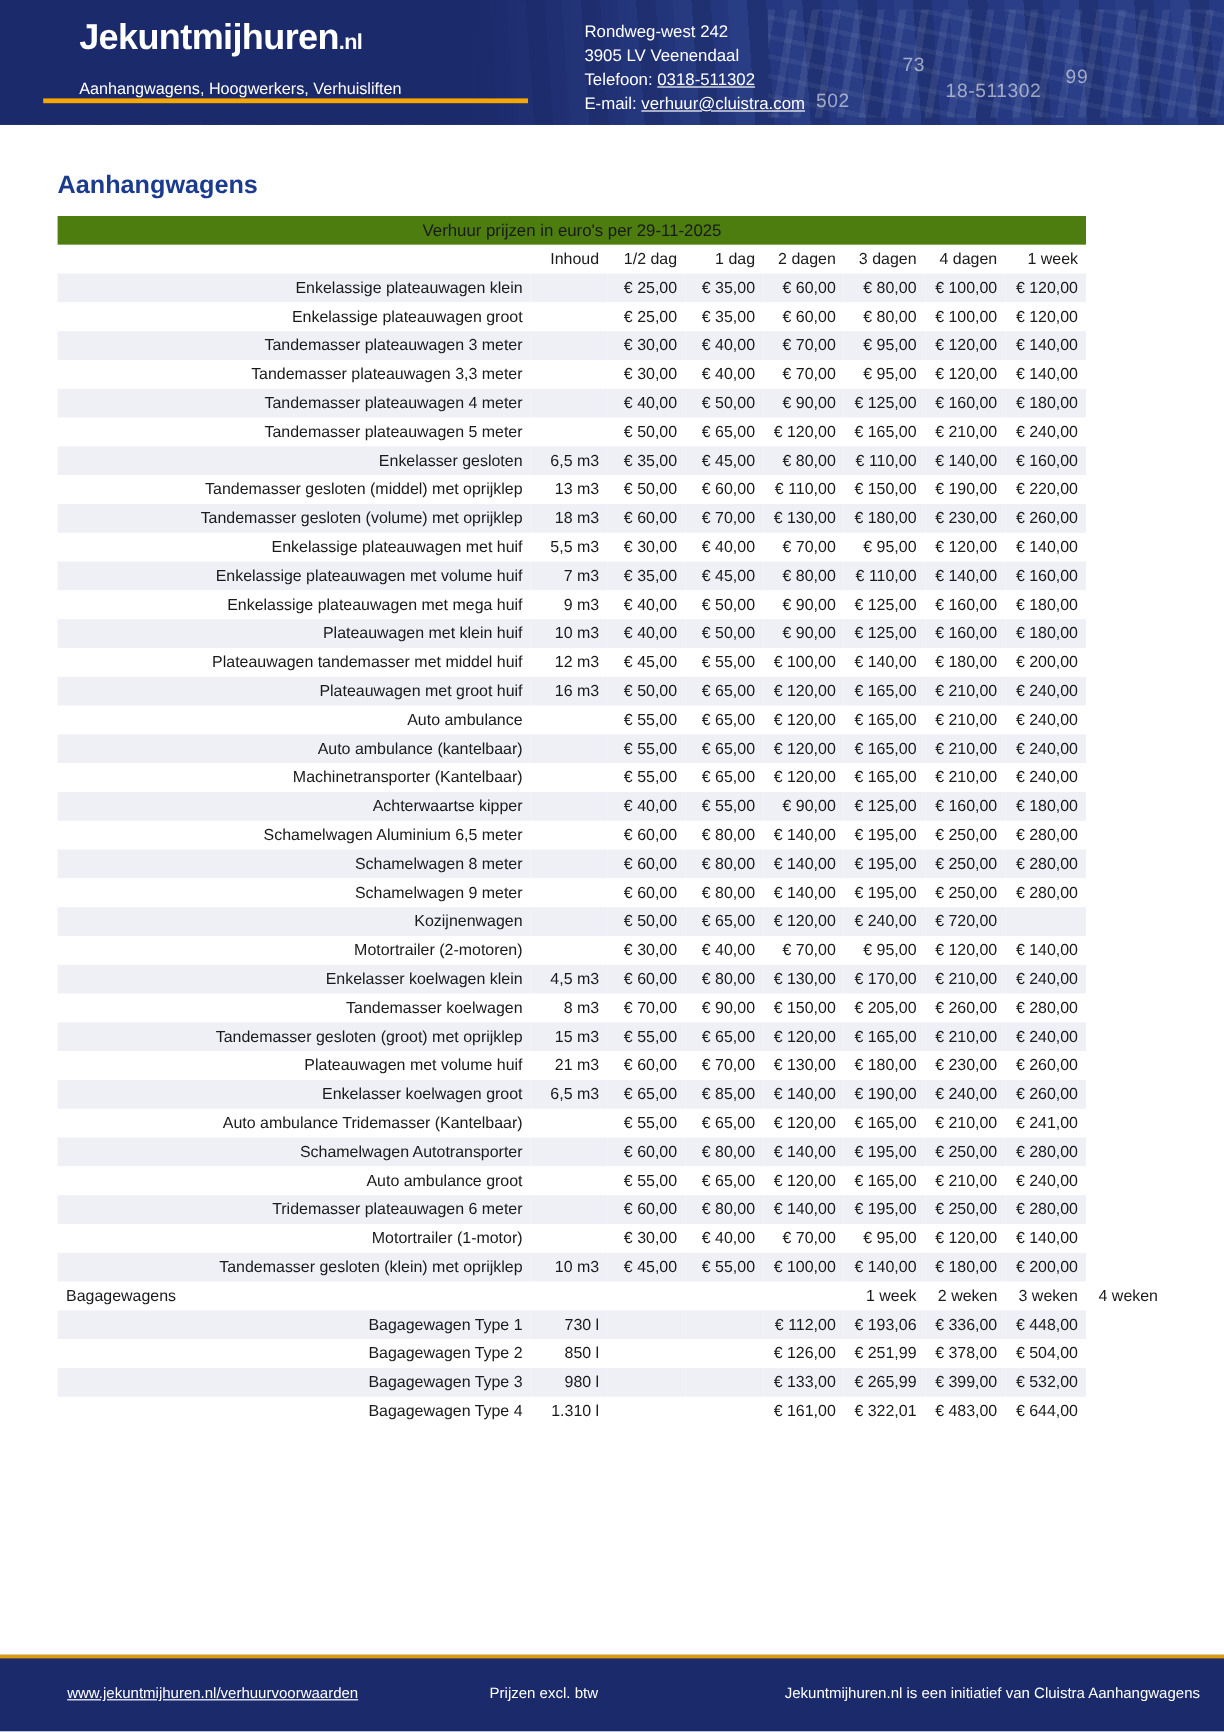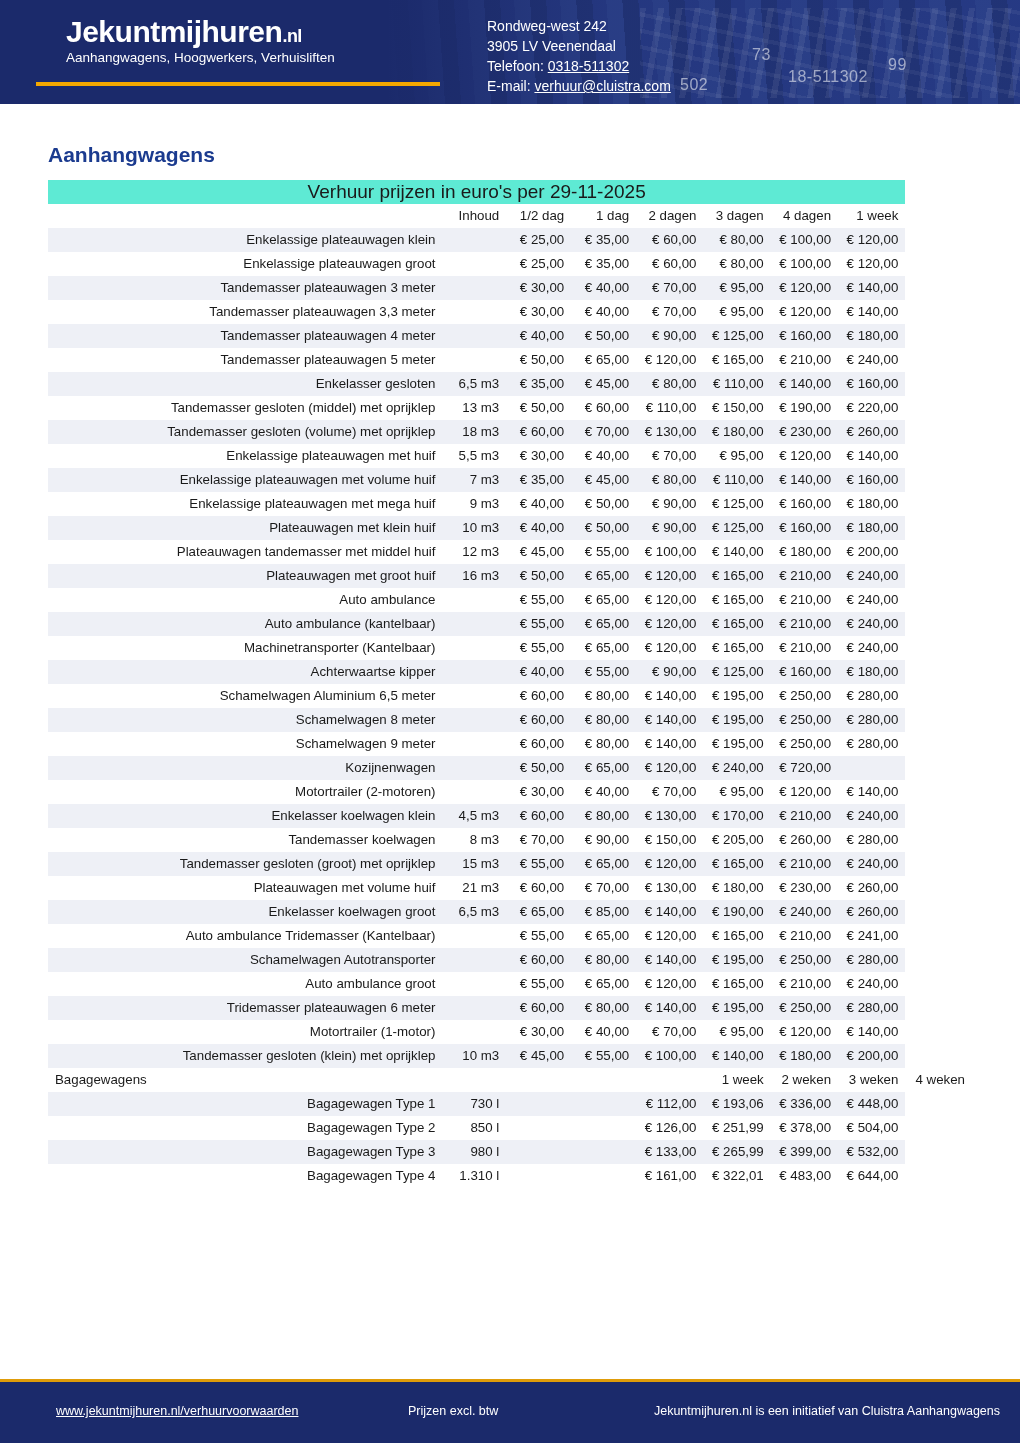--- a/index.html
+++ b/index.html
@@ -60,21 +60,21 @@
     line-height: 1.05;
     white-space: nowrap;
   }
   .logo-main .tld {
     font-size: 18px;
     font-weight: bold;
   }
   .logo-sub {
     font-size: 13.5px;
     color: #ffffff;
-    margin-top: 2px;
+    margin-top: 18px;
     white-space: nowrap;
   }
   .logo-underline {
     position: absolute;
     left: 36px;
     top: 82px;
     width: 404px;
     height: 4px;
     background: #f5a800;
     z-index: 5;
@@ -121,22 +121,22 @@
     white-space: nowrap;
     font-weight: normal;
     vertical-align: middle;
   }
   .row-alt { background: #eef0f6; }
   .row-white { background: #ffffff; }
 
   .banner-row td {
     text-align: center;
     font-weight: bold;
-    background: #5eead4;
-    font-size: 19px;
+    background: #4d7c0f;
+    font-size: 14px;
   }
   .head-row td {
     font-weight: bold;
     text-align: right;
     background: #ffffff;
   }
   .c-name { text-align: right; width: 446px; }
   .c-inhoud { text-align: right; width: 68px; }
   .c-p { text-align: right; width: 68px; }
 

